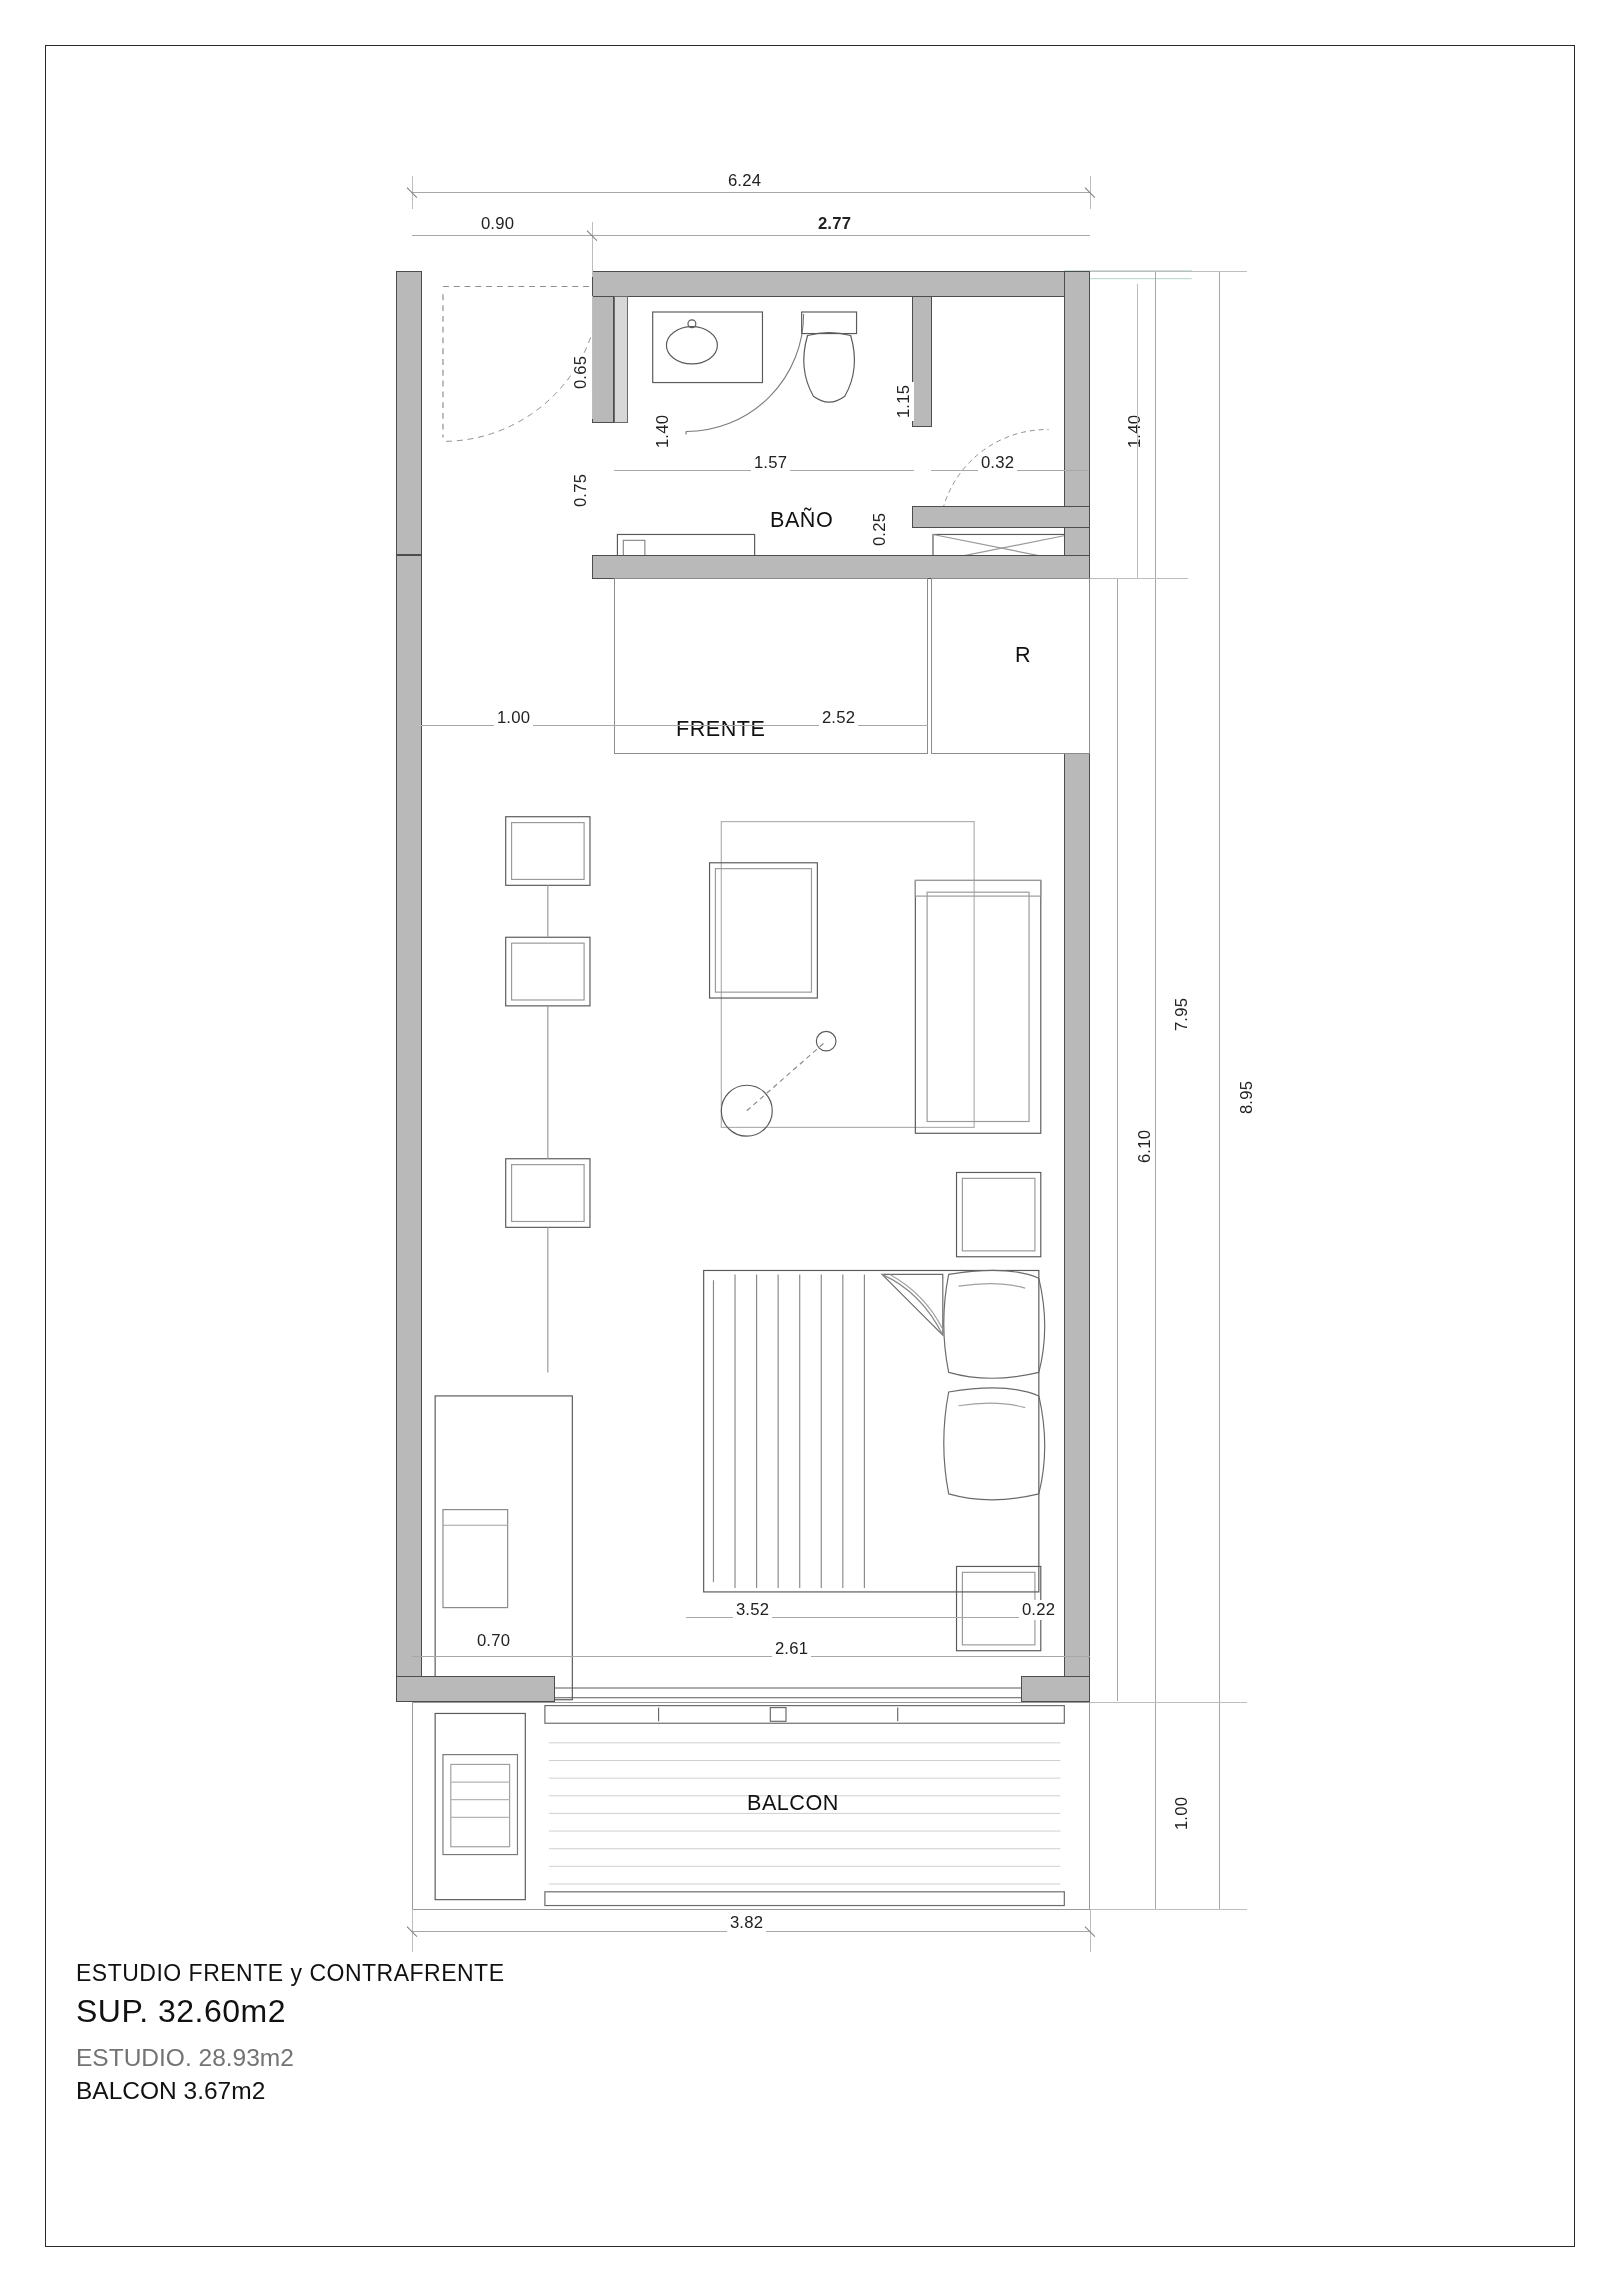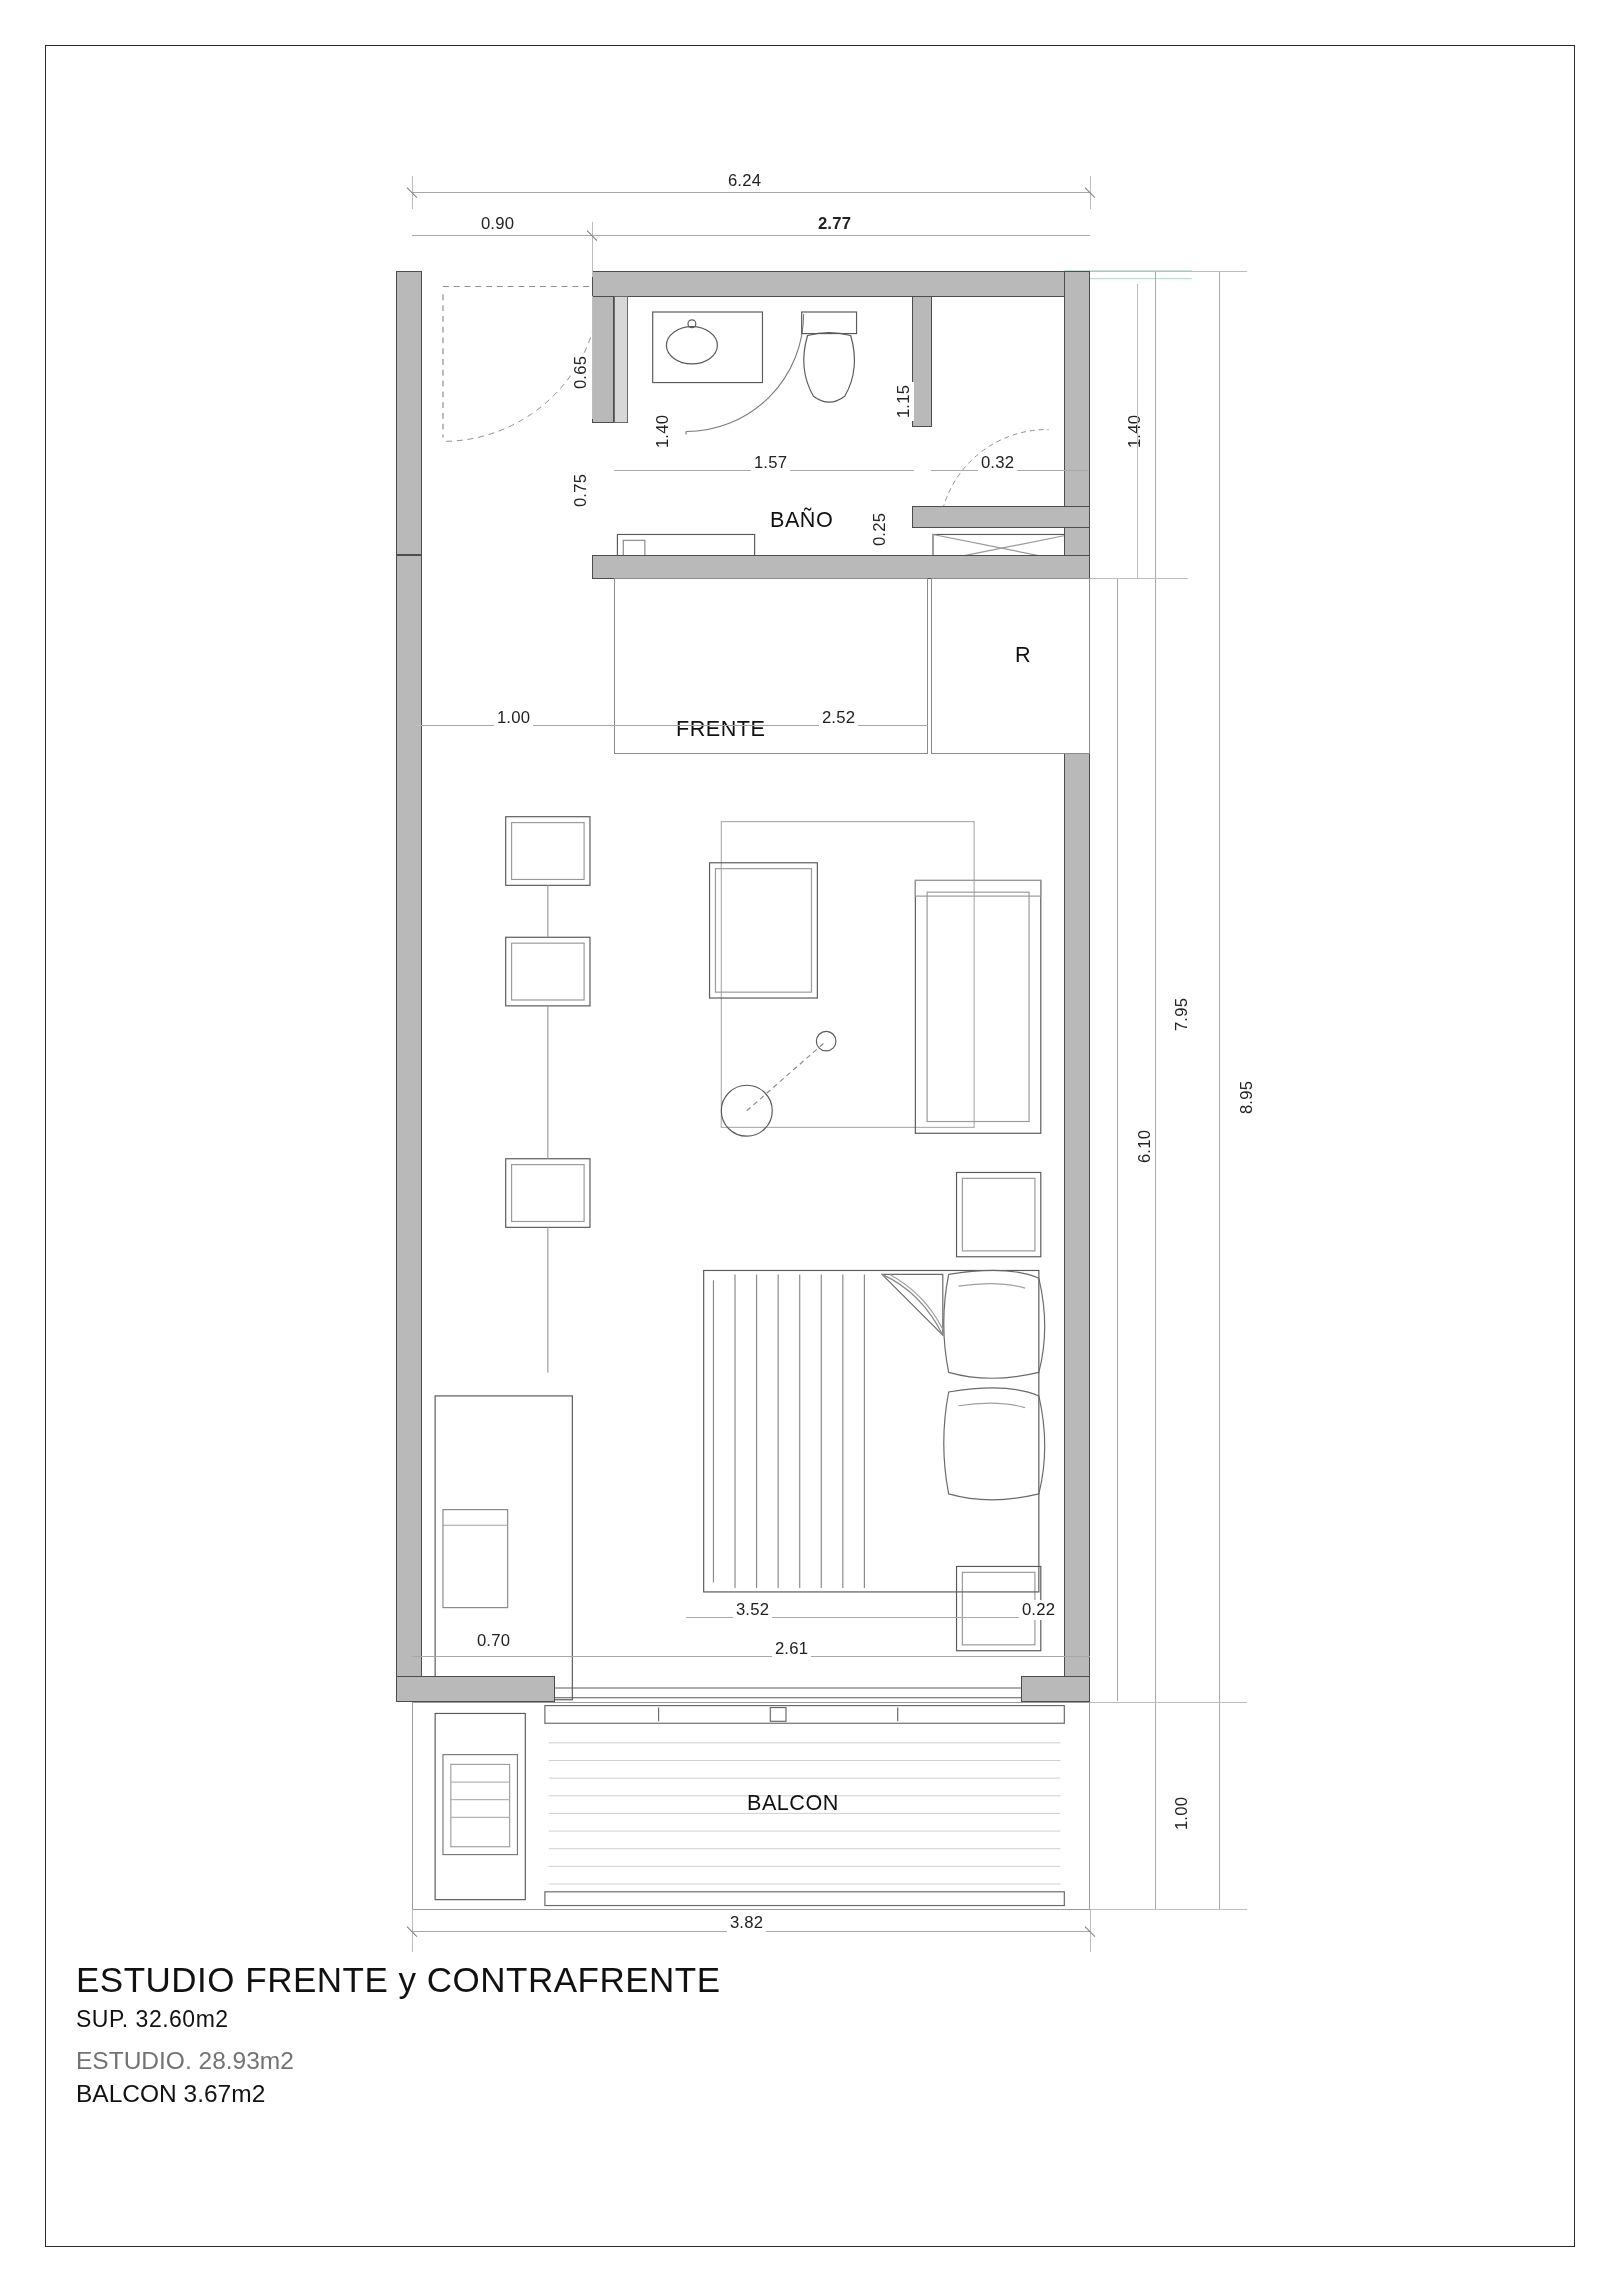--- a/index.html
+++ b/index.html
@@ -99,28 +99,28 @@
     letter-spacing: 0.5px;
   }
 
   
   .title-block {
     position: absolute;
     left: 76px;
     top: 1960px;
   }
   .title-1 {
-    font-size: 35px;
+    font-size: 23px;
     letter-spacing: 0.5px;
     color: #111;
     margin: 0 0 5.9px 0;
     white-space: nowrap;
   }
   .title-2 {
-    font-size: 23px;
+    font-size: 32px;
     letter-spacing: 0.5px;
     color: #111;
     margin: 0 0 13.7px 0;
     white-space: nowrap;
   }
   .title-3 {
     font-size: 24.5px;
     color: #737373;
     margin: 0 0 5.9px 0;
     white-space: nowrap;

